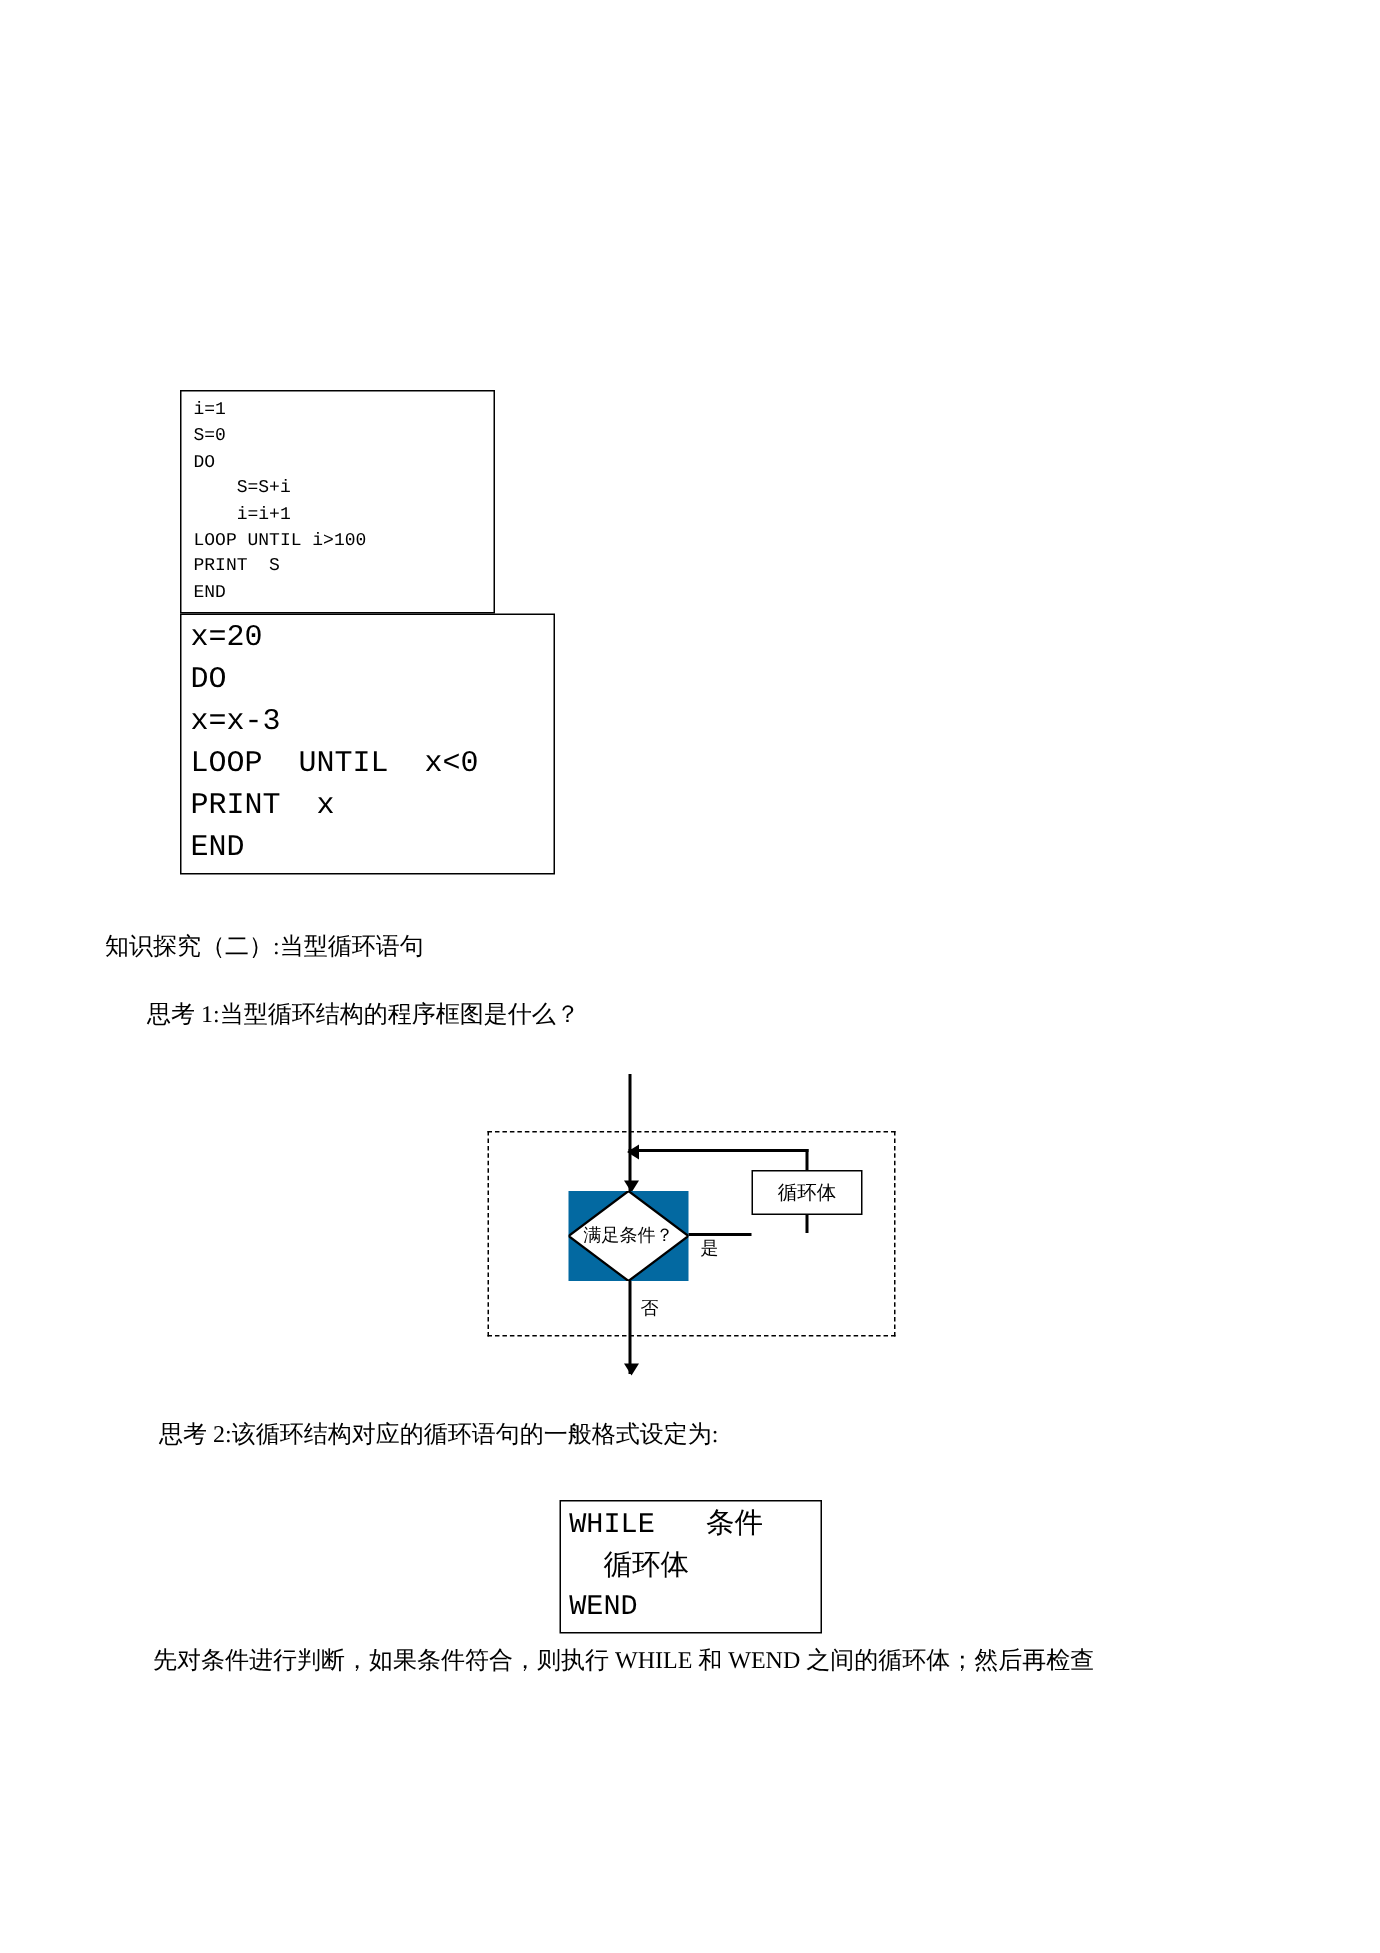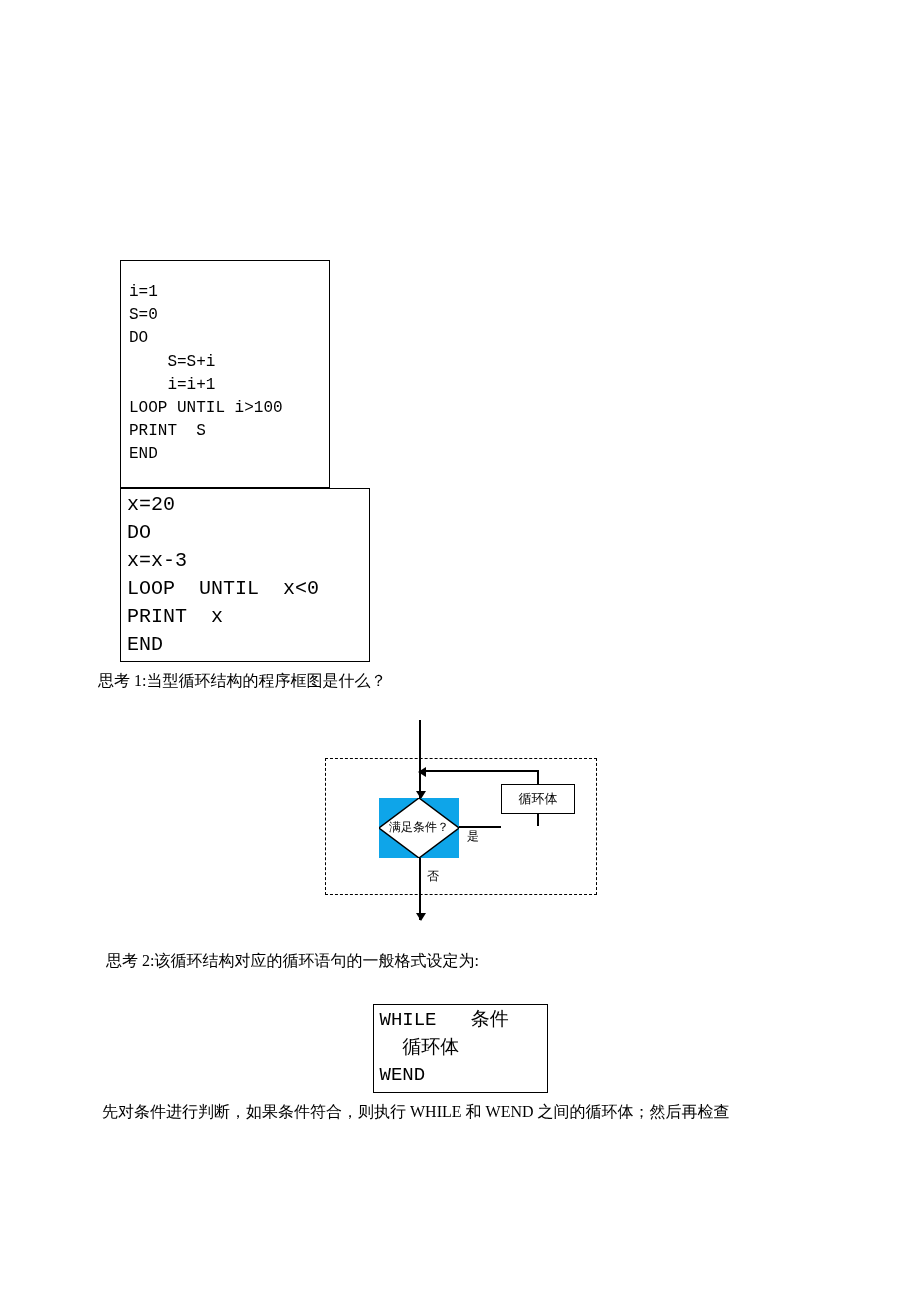--- a/index.html
+++ b/index.html
@@ -10,23 +10,23 @@
     width: 920px;
   }
   .page {
     padding: 100px 70px 60px 70px;
     box-sizing: border-box;
   }
   .code-box {
     border: 1px solid #000;
     font-family: "Courier New", "SimSun", monospace;
     white-space: pre;
-    font-size: 16px;
+    font-size: 12px;
     line-height: 1.45;
-    padding: 20px 8px;
+    padding: 4px 8px;
     box-sizing: border-box;
   }
   .code-box-1 {
     margin-left: 50px;
     width: 210px;
     margin-top: 160px;
   }
   .code-box-2 {
     margin-left: 50px;
     width: 250px;
@@ -109,21 +109,21 @@
     border-right: 5px solid transparent;
     border-top: 8px solid #000;
   }
   
   .diamond {
     position: absolute;
     left: 64px;
     top: 78px;
     width: 80px;
     height: 60px;
-    background: #0ea5e9;
+    background: #0369a1;
   }
   .diamond svg { display:block; }
   .diamond-label {
     position: absolute;
     left: 0; top: 0; width: 80px; height: 60px;
     display: flex; align-items: center; justify-content: center;
     font-size: 12px;
     font-family: "SimSun", serif;
   }
   
@@ -224,20 +224,21 @@
 END</div>
 
 
   <div class="code-box code-box-2">x=20
 DO
 x=x-3
 LOOP  UNTIL  x&lt;0
 PRINT  x
 END</div>
 
+  <p class="para section-h">知识探究（二）:当型循环语句</p>
 
   <p class="para think1">思考 1:当型循环结构的程序框图是什么？</p>
 
   <div class="flow-wrap">
     <div class="dashed"></div>
     <div class="vline-top"></div>
     <div class="hline-back"></div>
     <div class="vline-body-up"></div>
     <div class="diamond">
       <svg width="80" height="60" viewBox="0 0 80 60">

